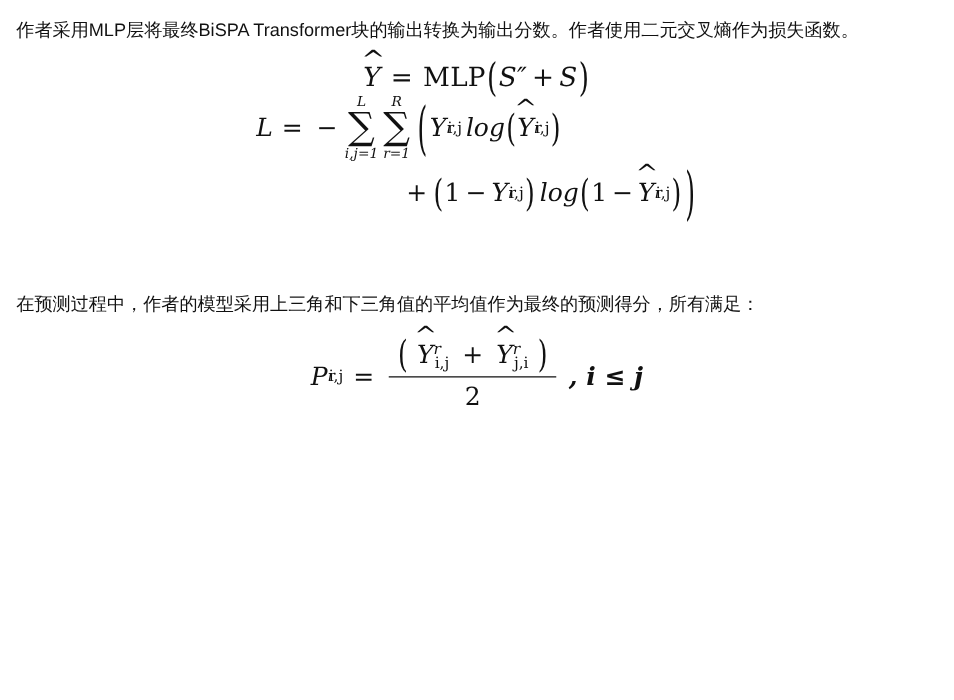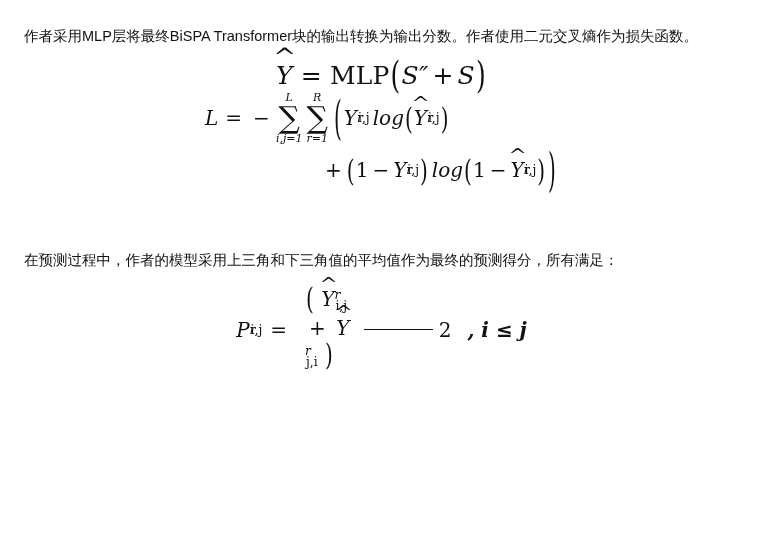--- a/index.html
+++ b/index.html
@@ -11,21 +11,21 @@
     width: 763px;
     height: 560px;
     font-family: "Liberation Sans", sans-serif;
     color: #000000;
     overflow: hidden;
   }
   .page {
     position: relative;
     width: 763px;
     height: 560px;
-    padding: 16px;
+    padding: 5px;
     box-sizing: border-box;
   }
   .para {
     font-size: 14.5px;
     line-height: 1.72;
     color: #111111;
     margin: 0;
     padding: 0 12px 0 8px;
     text-align: justify;
   }
@@ -73,21 +73,21 @@
   .paren-tall {
     display: inline-block;
     font-style: normal;
     transform: scaleY(2.3);
     transform-origin: center;
     padding: 0 2px;
   }
 
   
   .eq1 {
-    font-size: 25px;
+    font-size: 21px;
     letter-spacing: 0.2px;
   }
 
   
   .eq2 {
     font-size: 20px;
     display: flex;
     flex-direction: column;
     align-items: flex-start;
   }
@@ -131,20 +131,21 @@
 
   
   .eq3 {
     font-size: 20px;
     display: flex;
     align-items: center;
     justify-content: center;
   }
   .frac {
     display: inline-flex;
+    flex-direction: column;
     align-items: center;
     vertical-align: middle;
     margin: 0 4px;
   }
   .frac .num {
     padding: 0 6px 2px 6px;
     line-height: 1.35;
   }
   .frac .bar {
     width: 100%;

